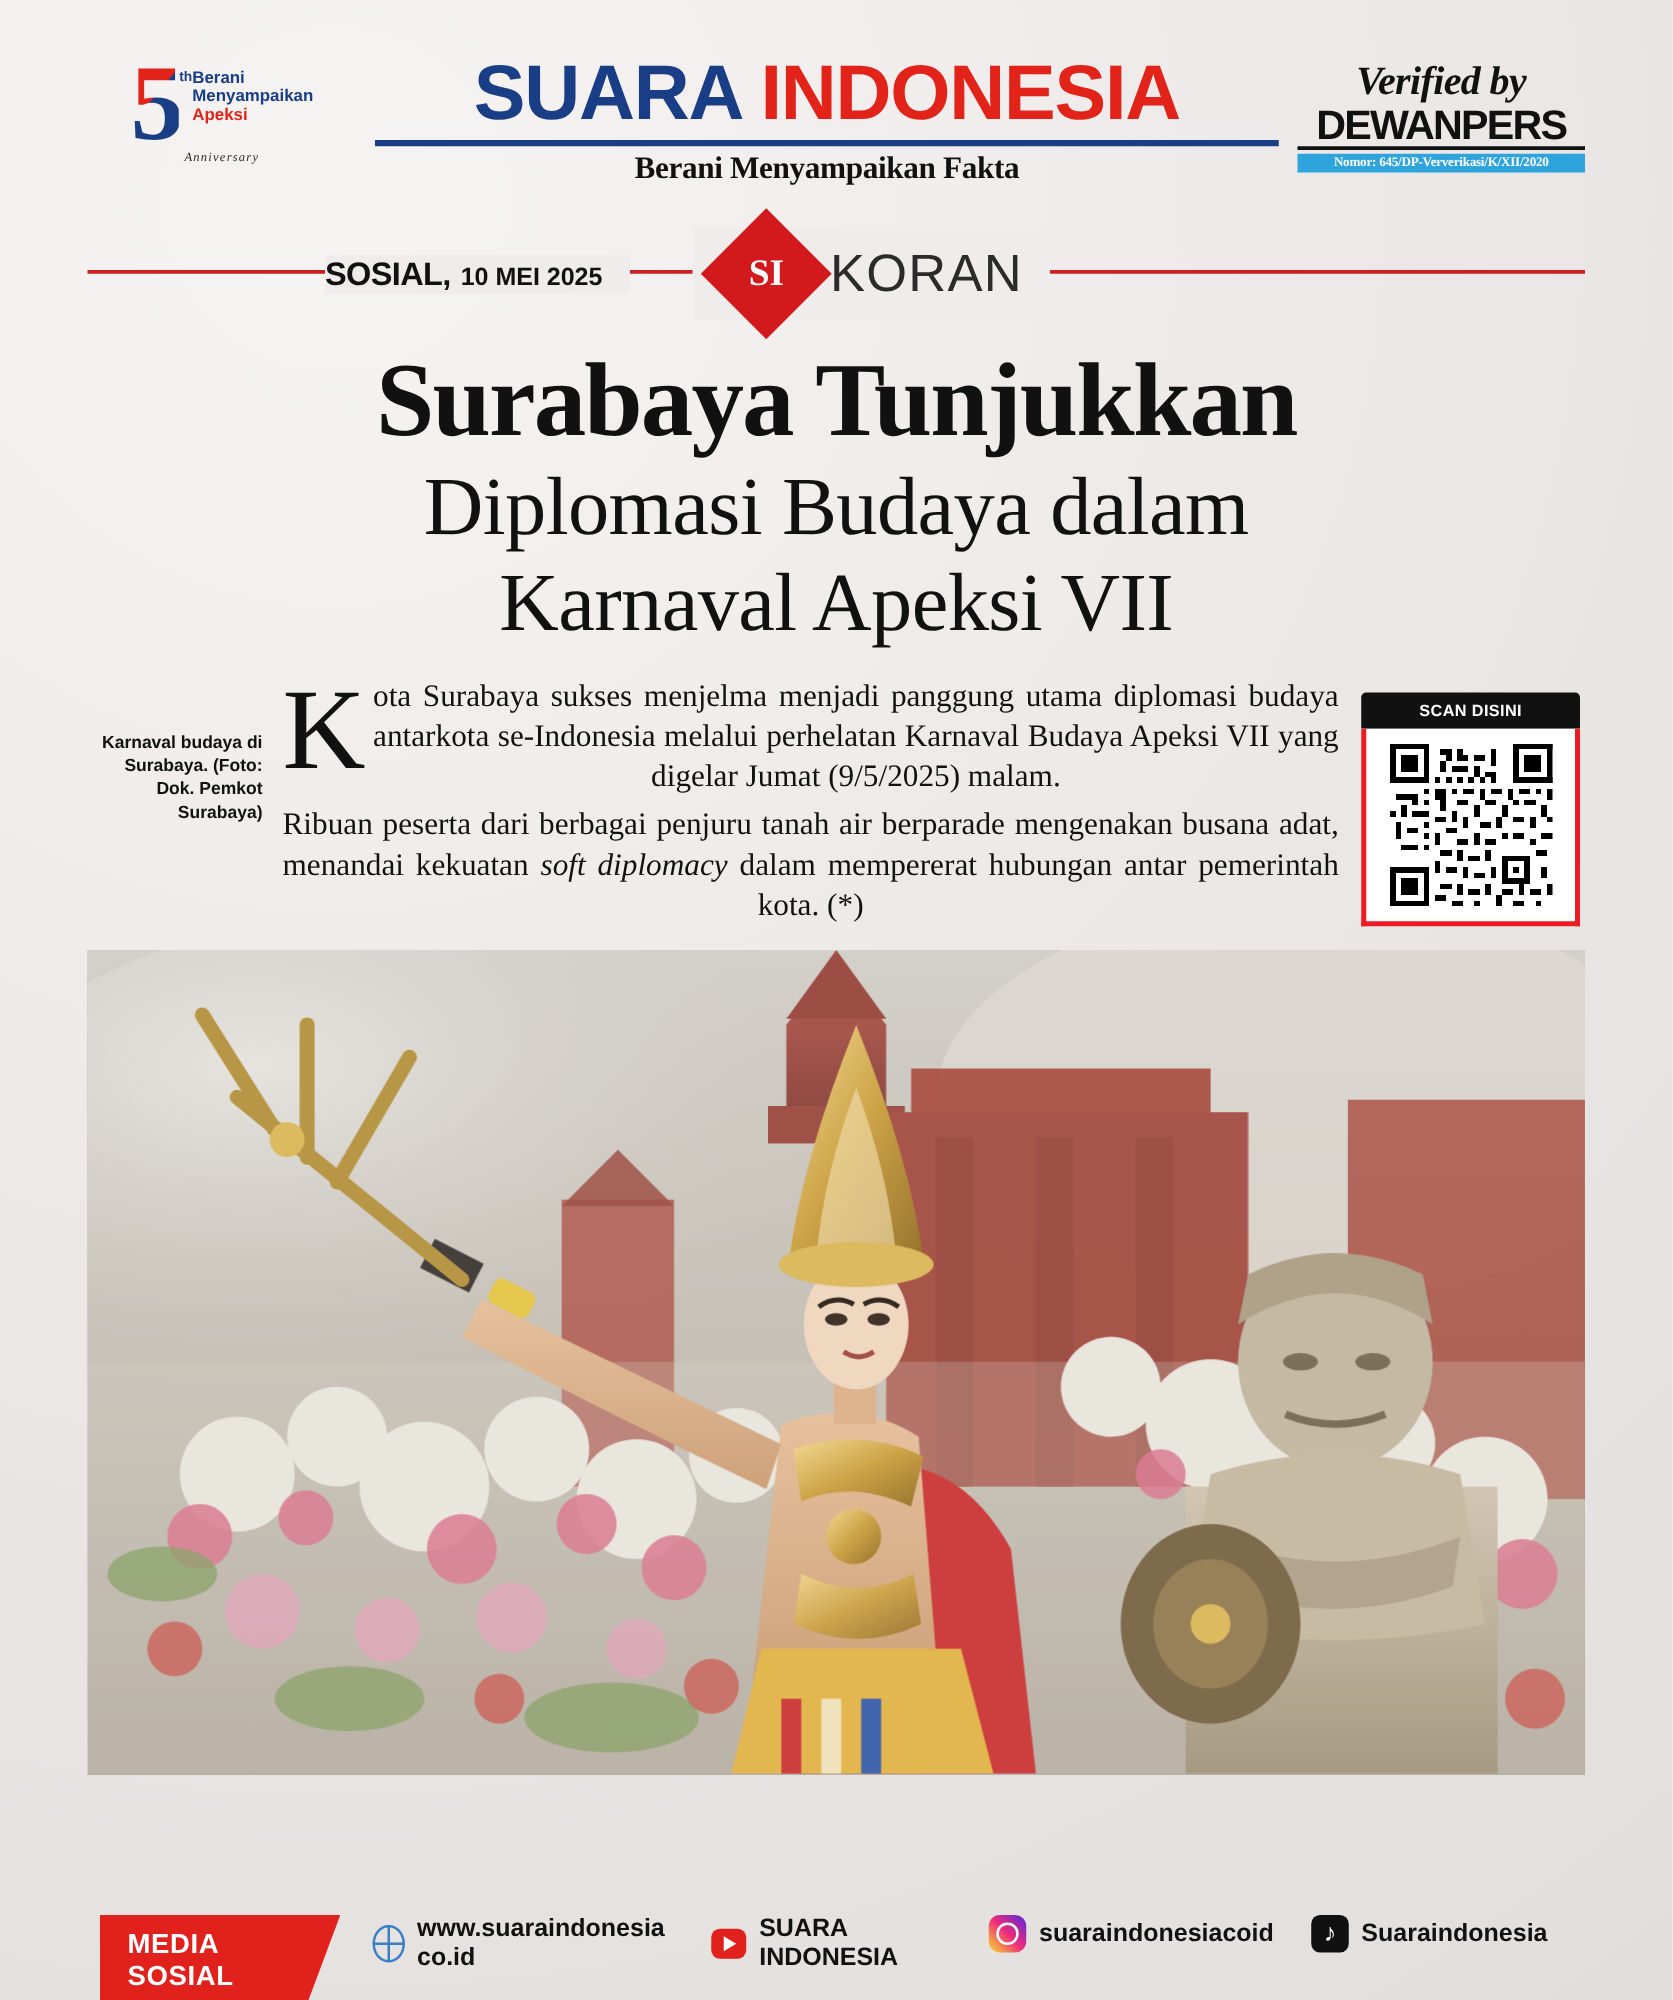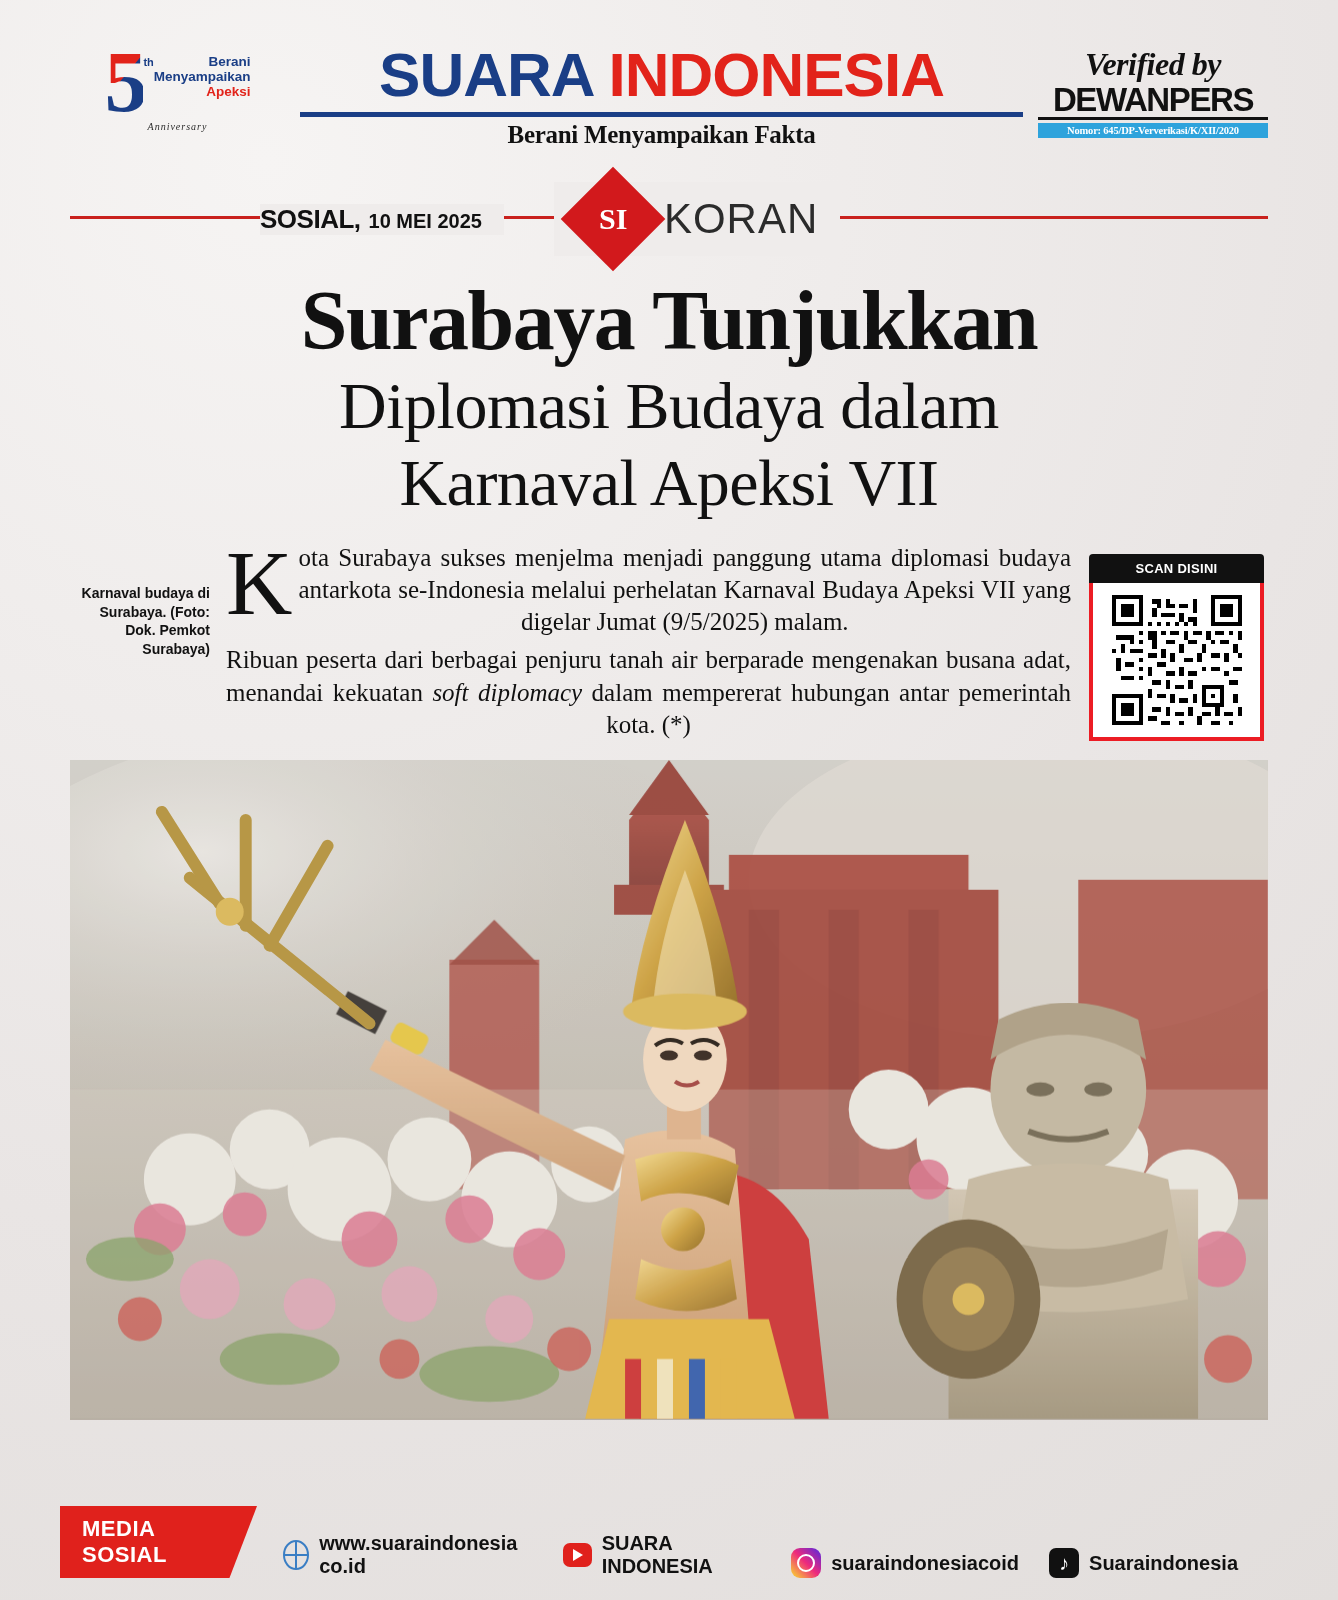--- a/index.html
+++ b/index.html
@@ -35,21 +35,21 @@
   .anniv-5 {
     font-family: "Liberation Serif", serif;
     font-size: 86px; font-weight: bold; line-height: 0.8;
     background: linear-gradient(130deg, #e2231a 0%, #e2231a 45%, #1a3e86 46%, #1a3e86 100%);
     -webkit-background-clip: text; background-clip: text; color: transparent;
     letter-spacing: -4px;
   }
   .anniv-th { font-size: 11px; font-weight: bold; color: #1a3e86; margin-top: 8px; }
   .anniv-slogan {
     font-size: 13.5px; font-weight: bold; color: #e2231a;
-    line-height: 1.12; text-align: right; margin-top: 6px; margin-left: 0;
+    line-height: 1.12; text-align: left; margin-top: 6px; margin-left: 0;
   }
   .anniv-slogan .l1, .anniv-slogan .l2 { color: #1a3e86; }
   .anniv-word {
     font-family: "Liberation Serif", serif;
     font-style: italic; font-size: 10px; color: #2b2b2b; margin-top: 4px;
     letter-spacing: 1px;
   }
   .brand { flex: 1; text-align: center; padding-top: 26px; }
   .brand-title {
     font-family: "Liberation Sans", sans-serif;
@@ -158,22 +158,22 @@
   }
   .qr { width: 130px; height: 130px; display: block; }
   
   .photo-wrap {
     position: relative; margin: 18px 70px 0 70px; height: 660px;
     overflow: hidden; background: #b9b0a6;
   }
   .photo { position: absolute; inset: 0; }
   
   .footer {
-    position: absolute; left: 60px; right: 70px; bottom: 22px;
-    height: 46px; display: flex; align-items: flex-end;
+    position: absolute; left: 80px; right: 70px; bottom: 22px;
+    height: 46px; display: flex; align-items: flex-start;
   }
   .ms-badge {
     position: relative; background: #e0211c; color: #fff; font-weight: bold;
     font-size: 22px; letter-spacing: 0.5px; padding: 10px 34px 10px 22px;
     clip-path: polygon(0 0, 100% 0, 86% 100%, 0 100%);
     margin-right: 26px;
   }
   .soc { display: flex; align-items: center; gap: 10px; margin-right: 30px; }
   .soc-label { font-weight: bold; font-size: 20px; color: #111; }
   .yt {

